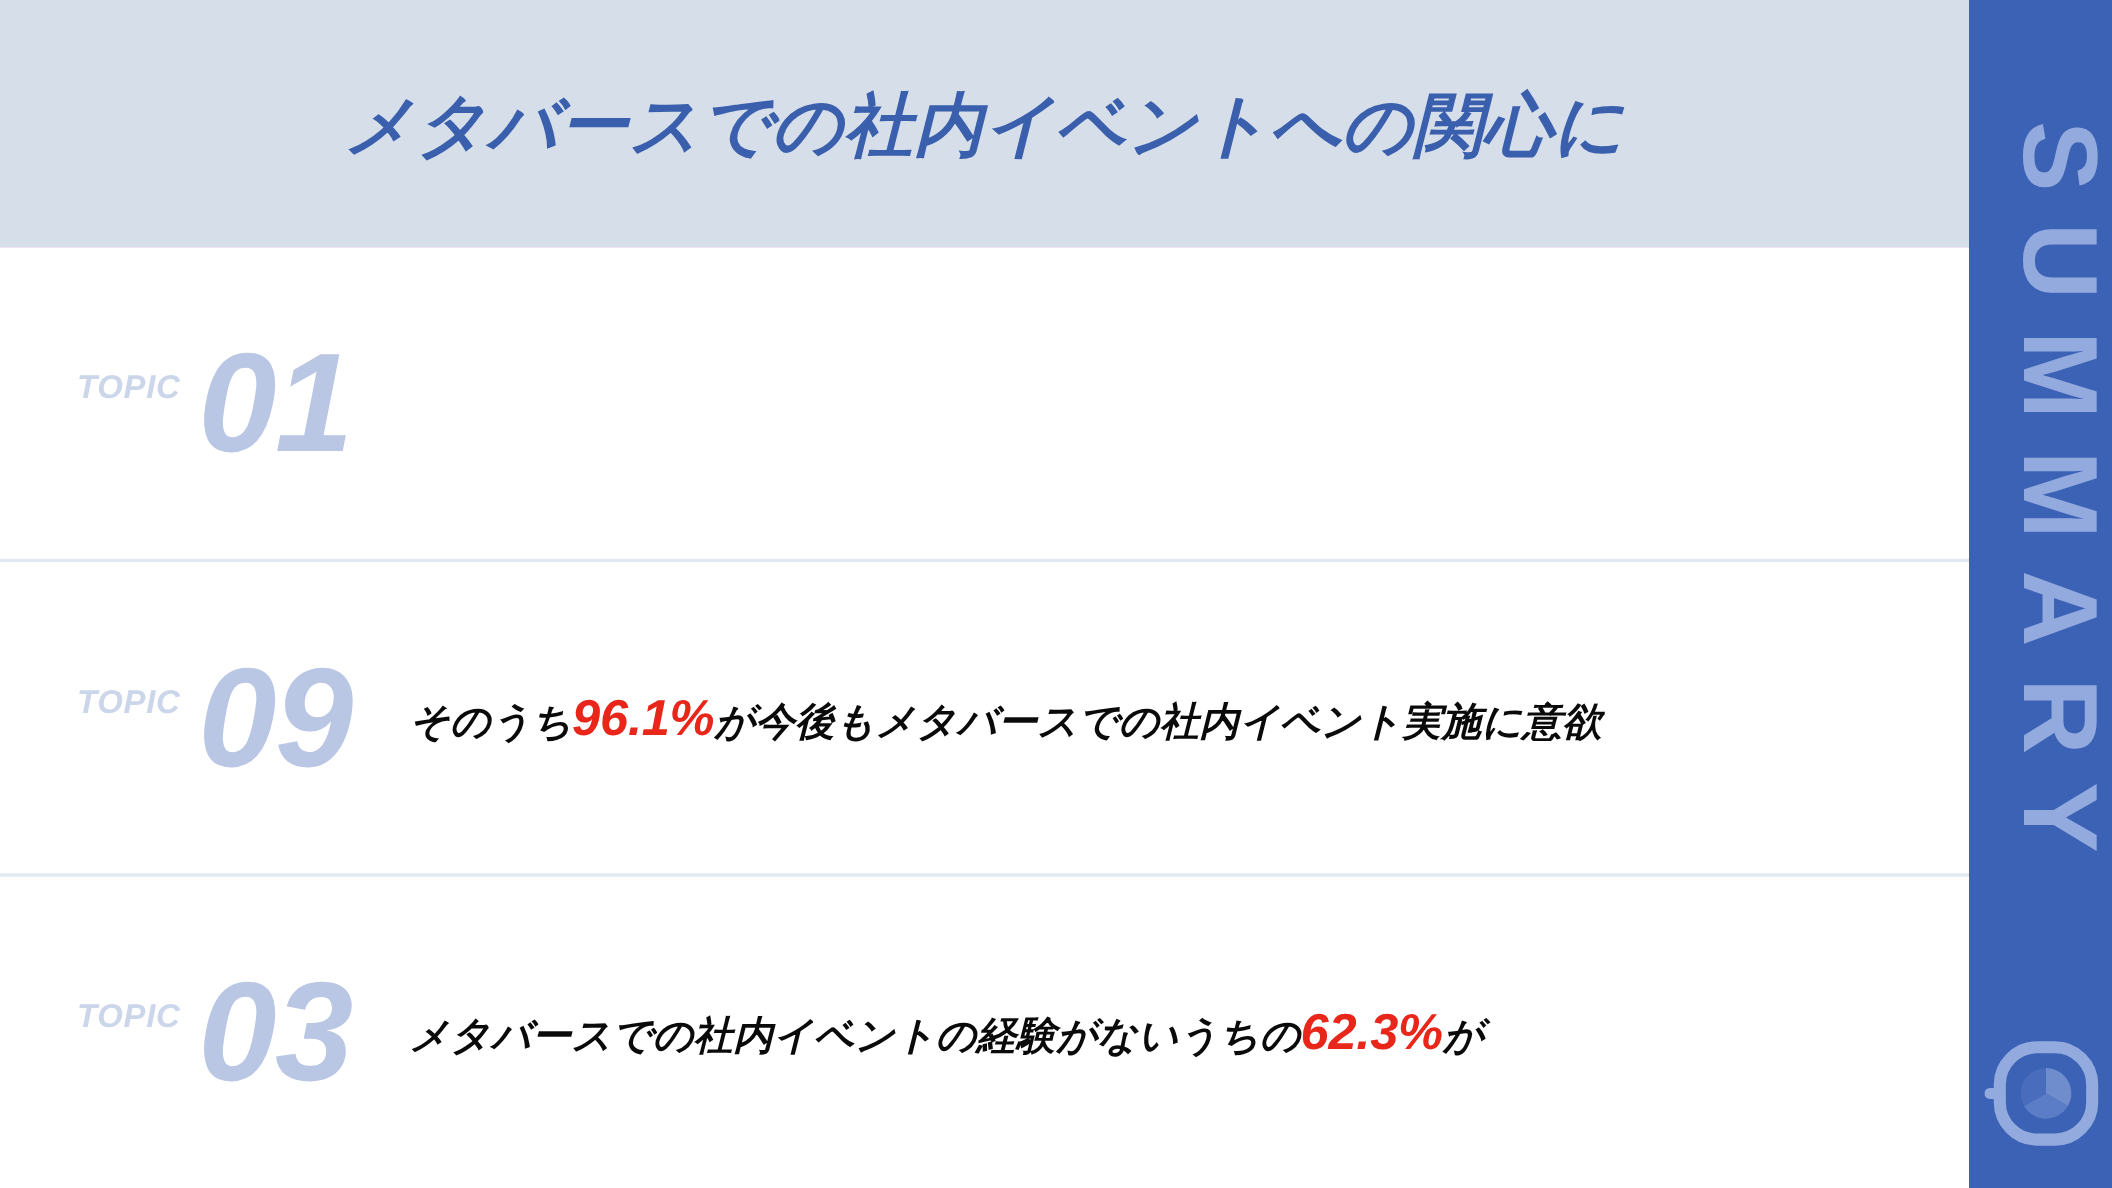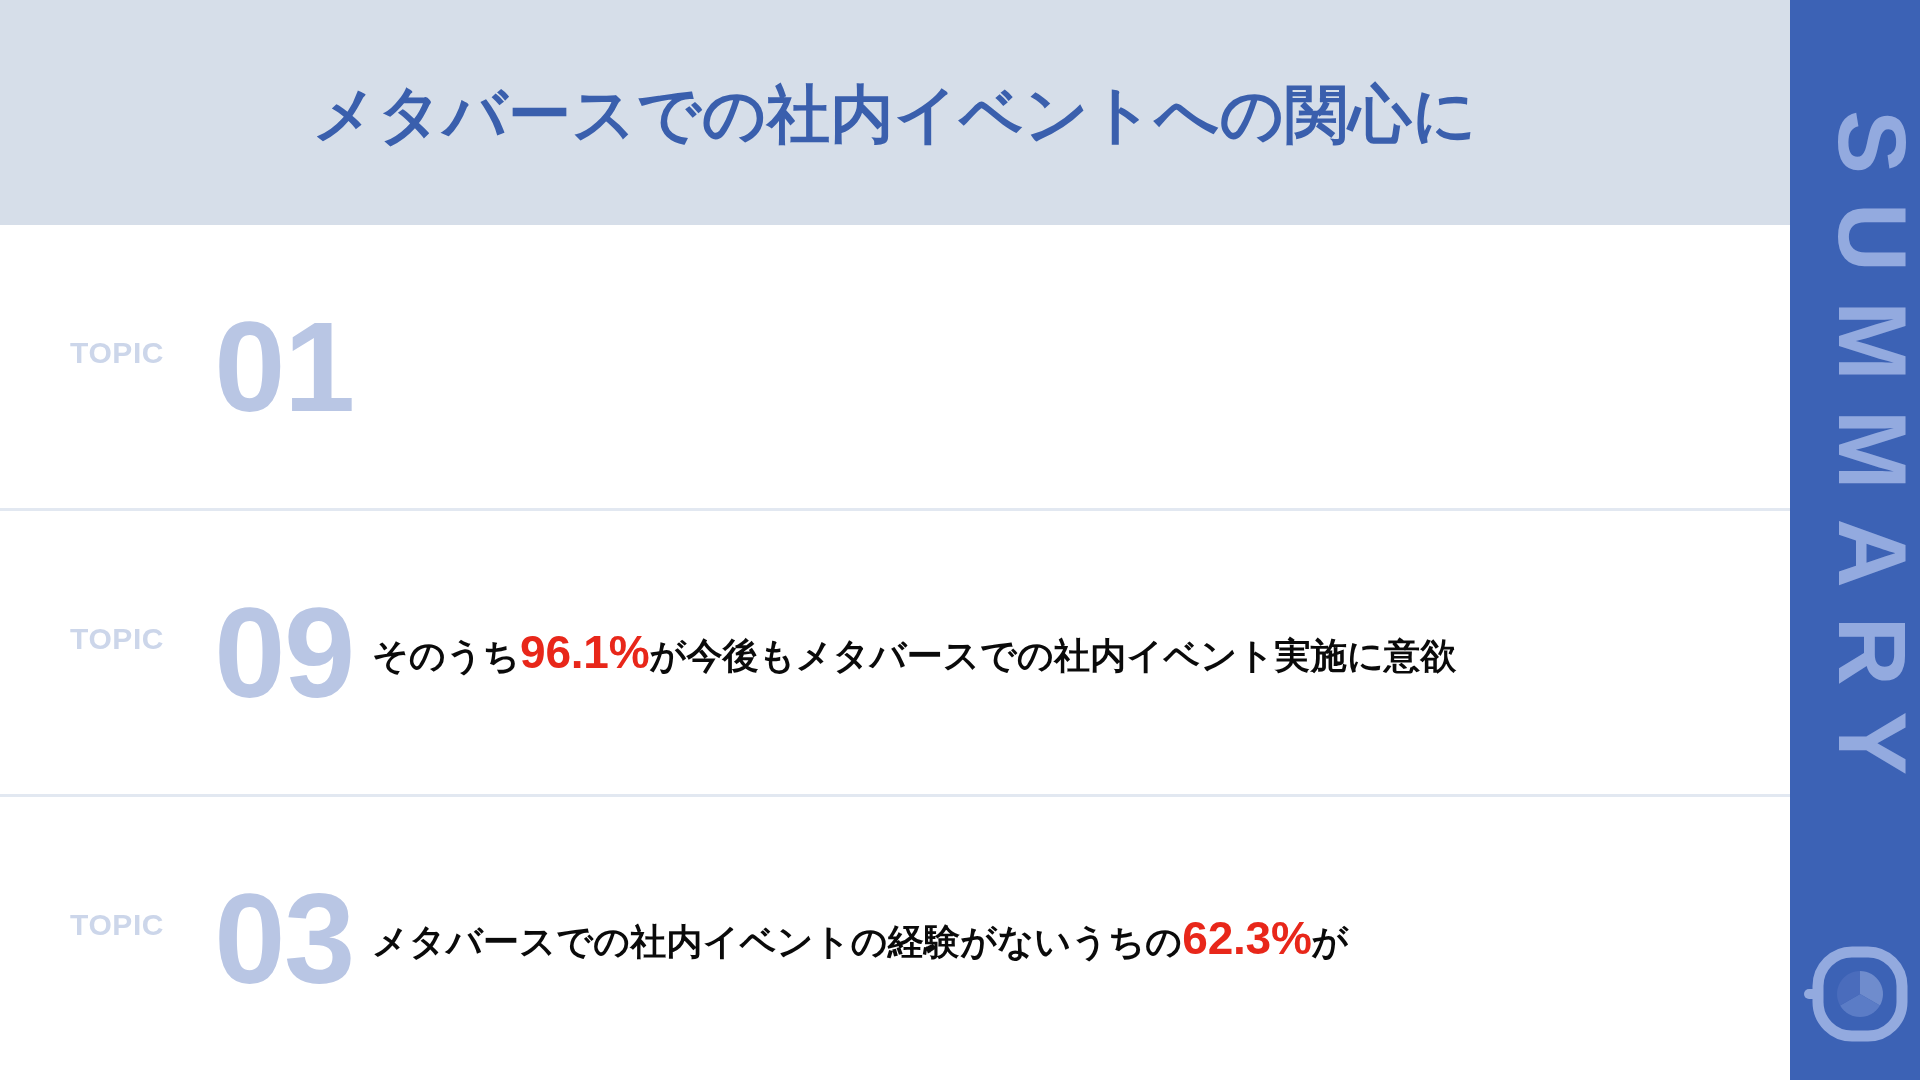--- a/index.html
+++ b/index.html
@@ -27,20 +27,21 @@
   }
 
   
   .main-col {
     position: relative;
     width: 1790px;
     height: 1080px;
     background: #f0abfc;
     display: flex;
     flex-direction: column;
+    font-style: italic;
   }
 
   
   .header-band {
     width: 100%;
     height: 225px;
     background: #d6dee9;
     display: flex;
     flex-direction: column;
     align-items: center;
@@ -78,21 +79,20 @@
     border-top: 3px solid #e2e8f1;
   }
 
   .topic-marker {
     display: flex;
     flex-direction: row;
     align-items: center;
     width: 260px;
     flex: 0 0 260px;
     position: relative;
-    gap: 34px;
   }
   .topic-word {
     color: #ccd6ea;
     font-size: 30px;
     font-weight: 700;
     letter-spacing: 0.02em;
     line-height: 1;
     position: relative;
     top: -14px;
   }

